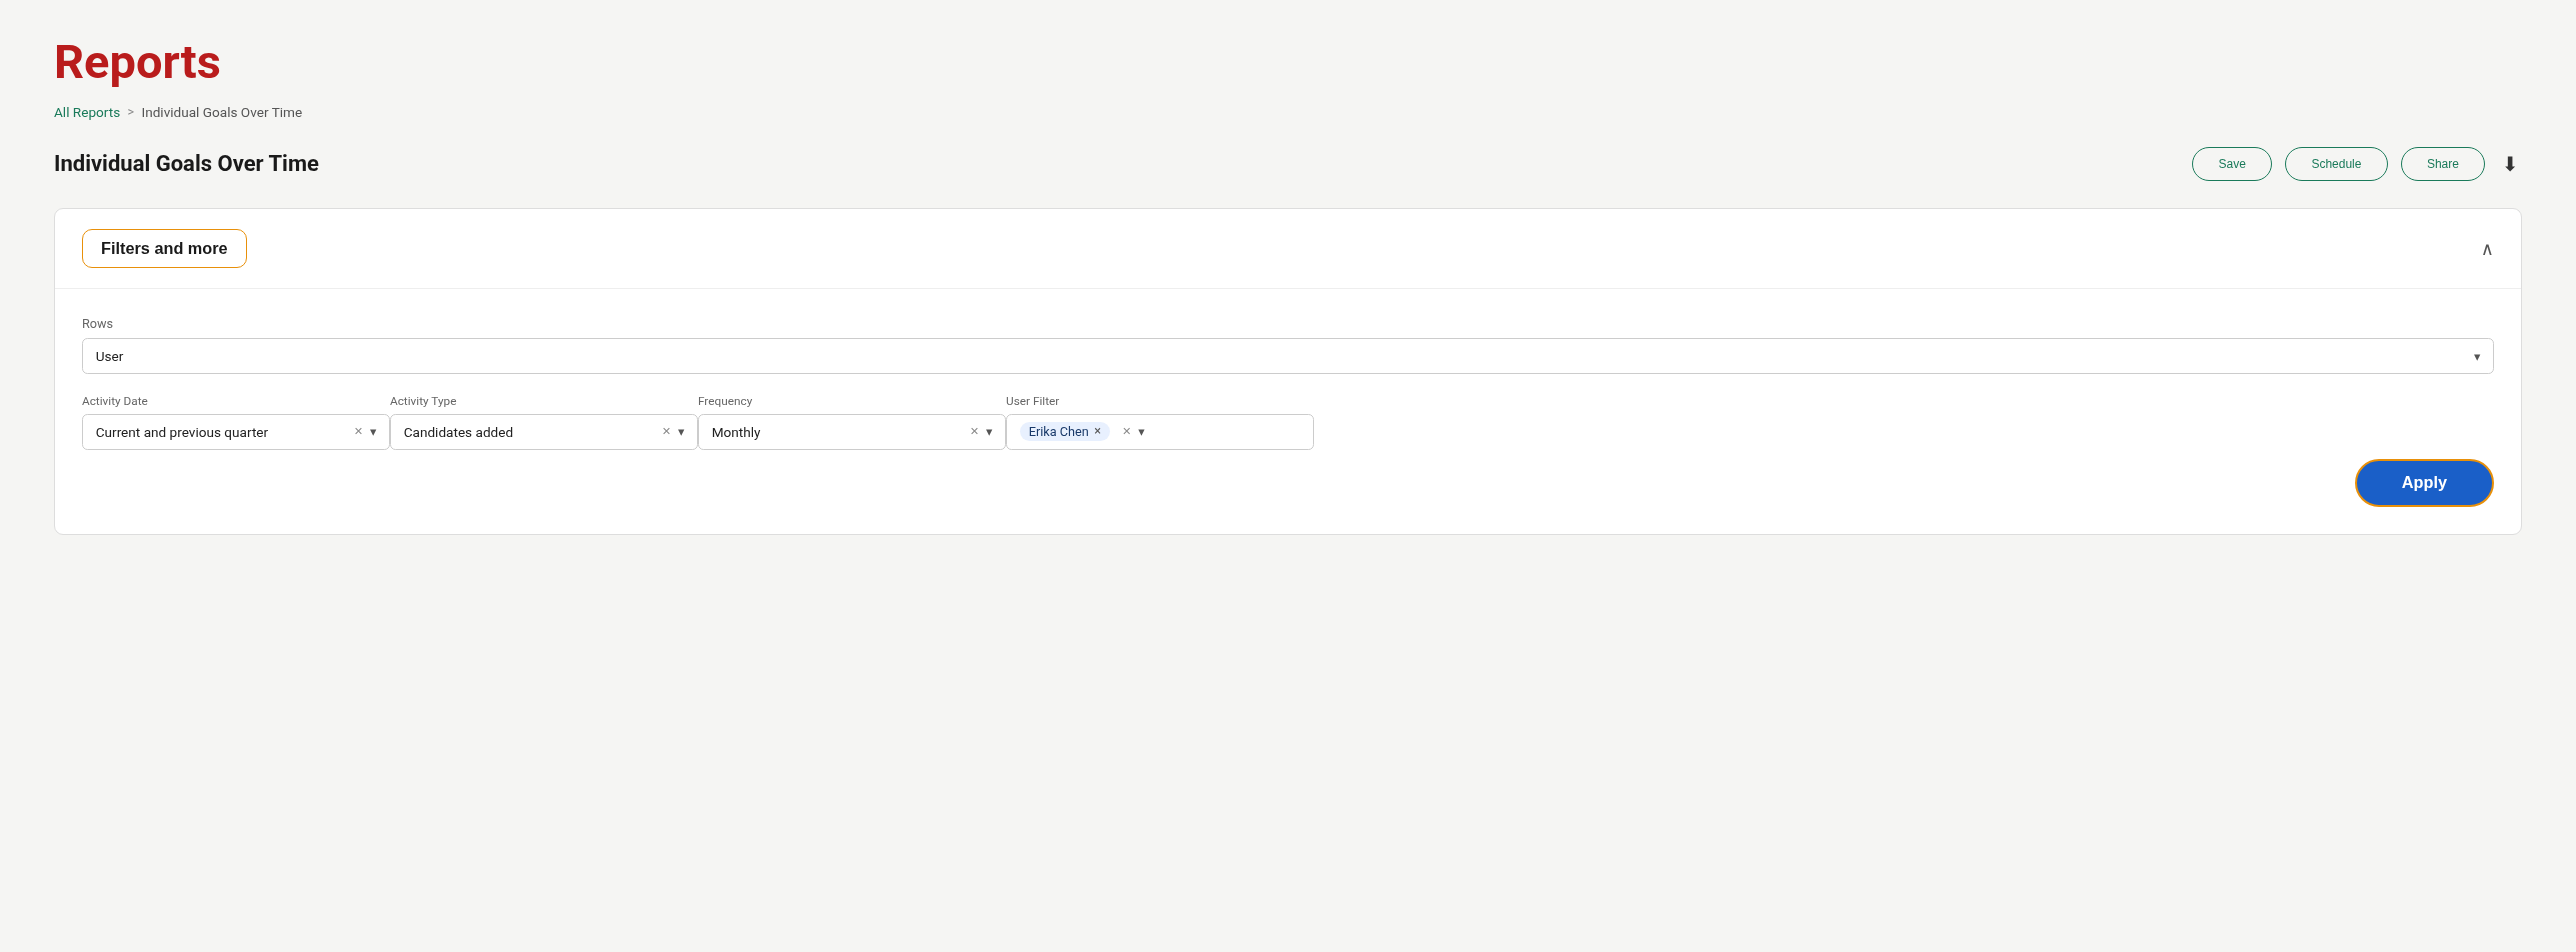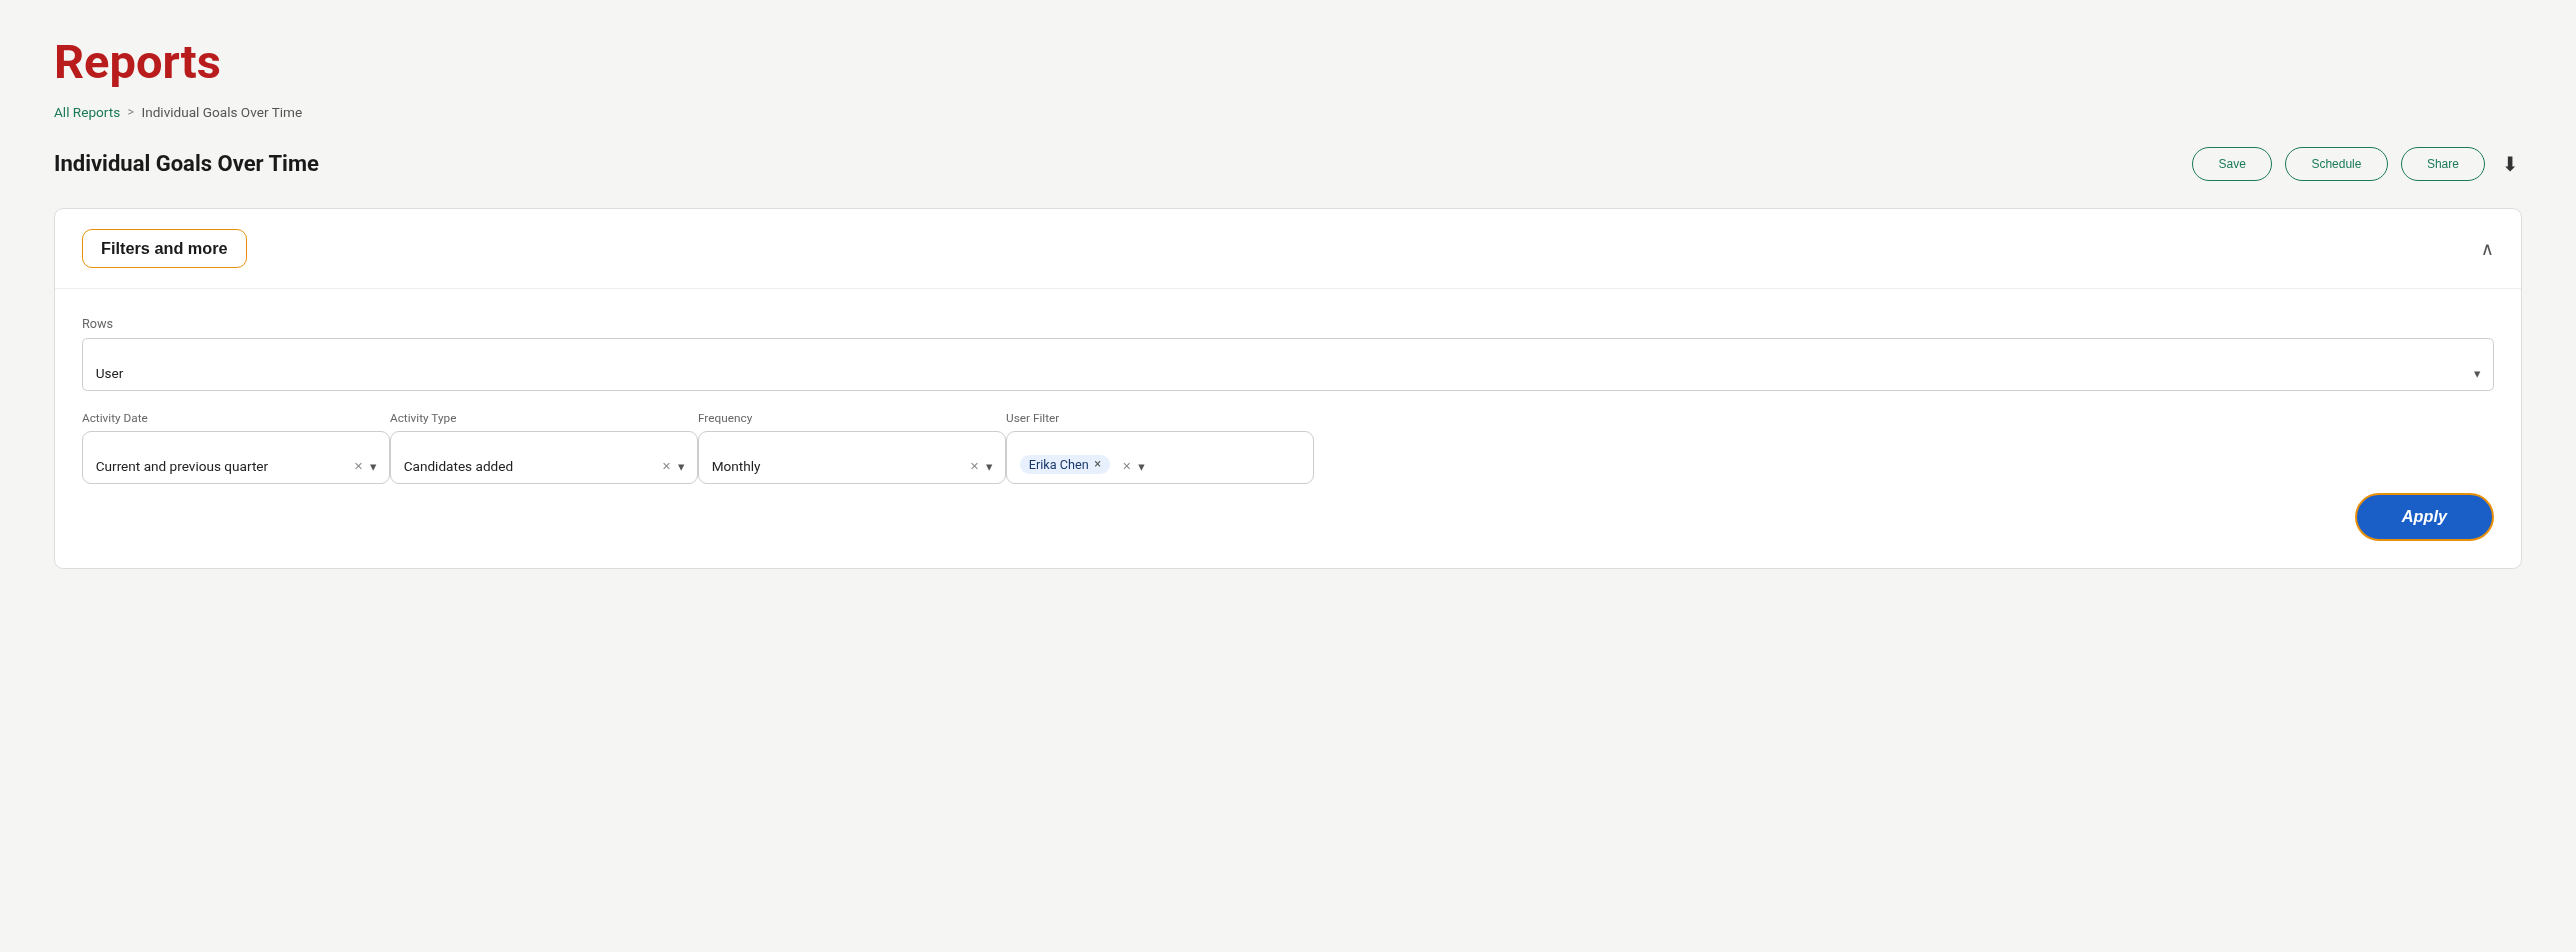--- a/index.html
+++ b/index.html
@@ -147,33 +147,32 @@
     }
 
     .filter-group-label {
       font-size: 11.8px;
       color: #666;
     }
 
     .filter-select {
       position: relative;
       display: flex;
-      align-items: flex-end;
+      align-items: center;
       border: 1.4px solid #ccc;
       border-radius: 5.4px;
       background: #fff;
       padding: 9px 12.7px;
       min-width: 200px;
       cursor: pointer;
-      height: 53px;
+      height: 36px;
     }
 
     .filter-select-wide {
       min-width: 308px;
-      border-radius: 9px;
     }
 
     .filter-select-text {
       flex: 1;
       font-size: 13.6px;
       color: #222;
     }
 
     .filter-select-actions {
       display: flex;
@@ -228,21 +227,20 @@
 
     .btn-apply {
       background: #1a5fc8;
       color: #fff;
       border: 2.3px solid #e8900a;
       border-radius: 45px;
       padding: 12.7px 45px;
       font-size: 16.3px;
       font-weight: 600;
       cursor: pointer;
-      font-style: italic;
     }
 
     .divider {
       border: none;
       border-top: 0.9px solid #eee;
       margin: 0 0 18px 0;
     }
   </style>
 </head>
 <body>

